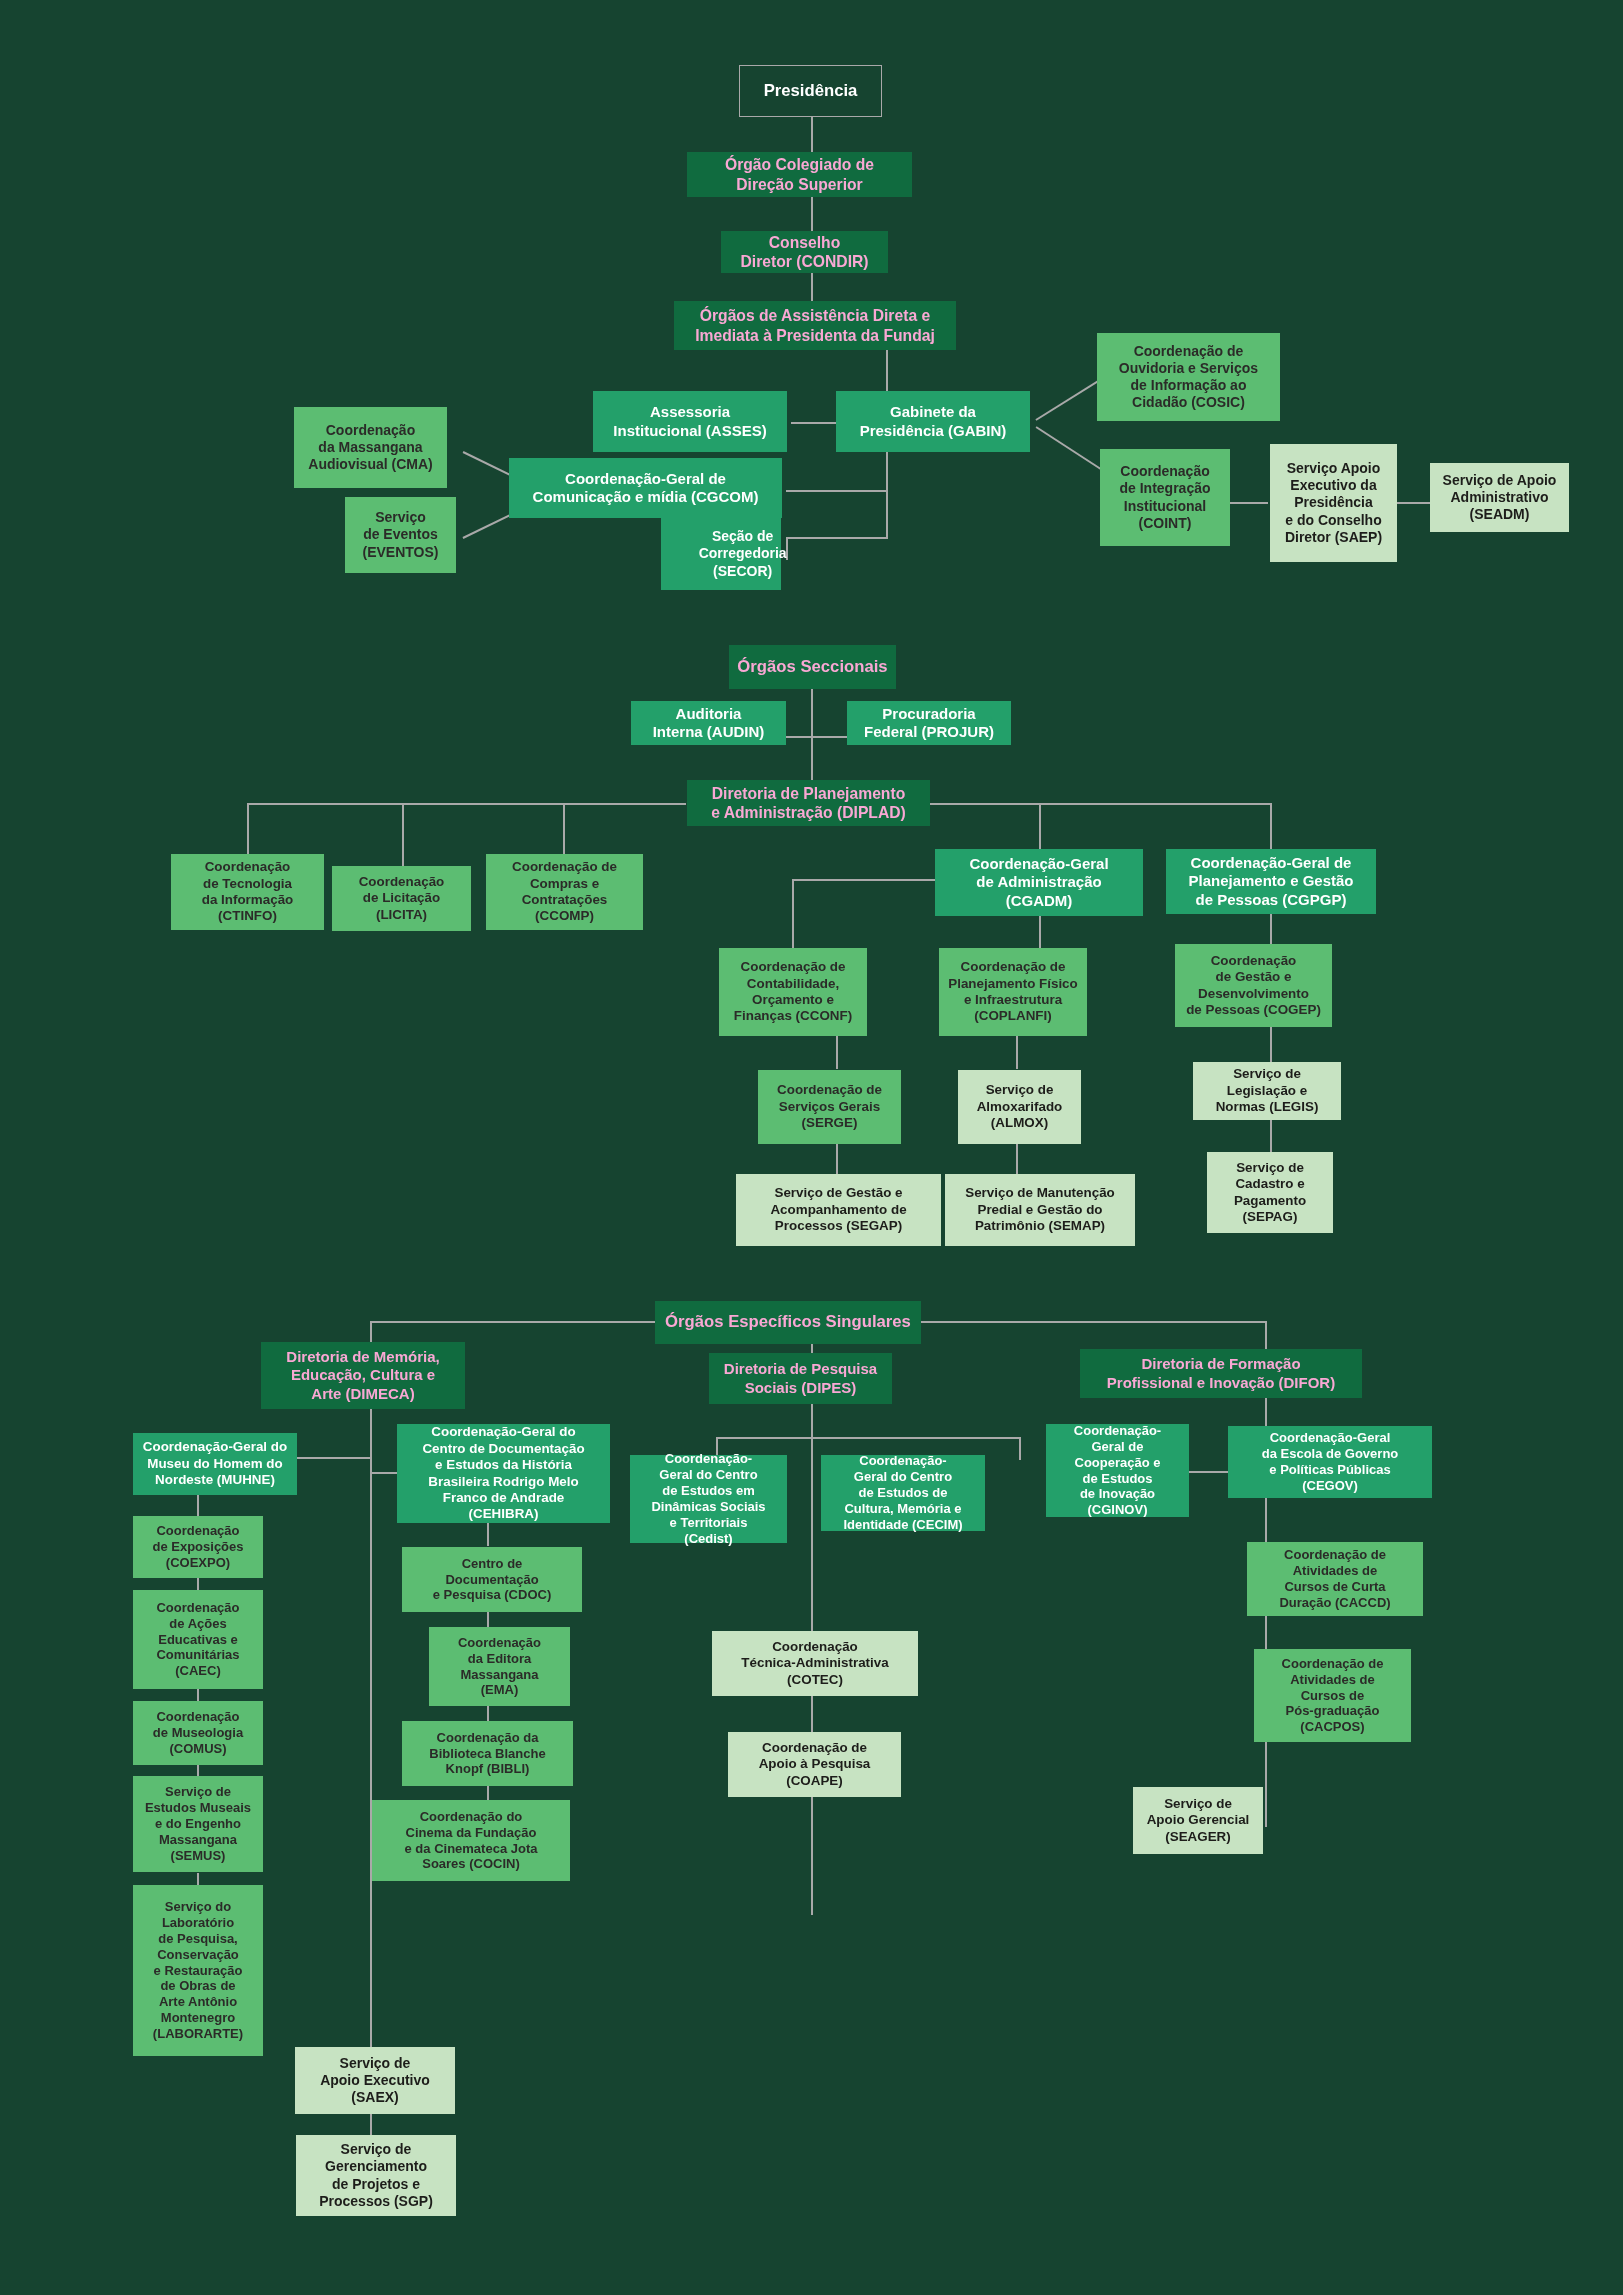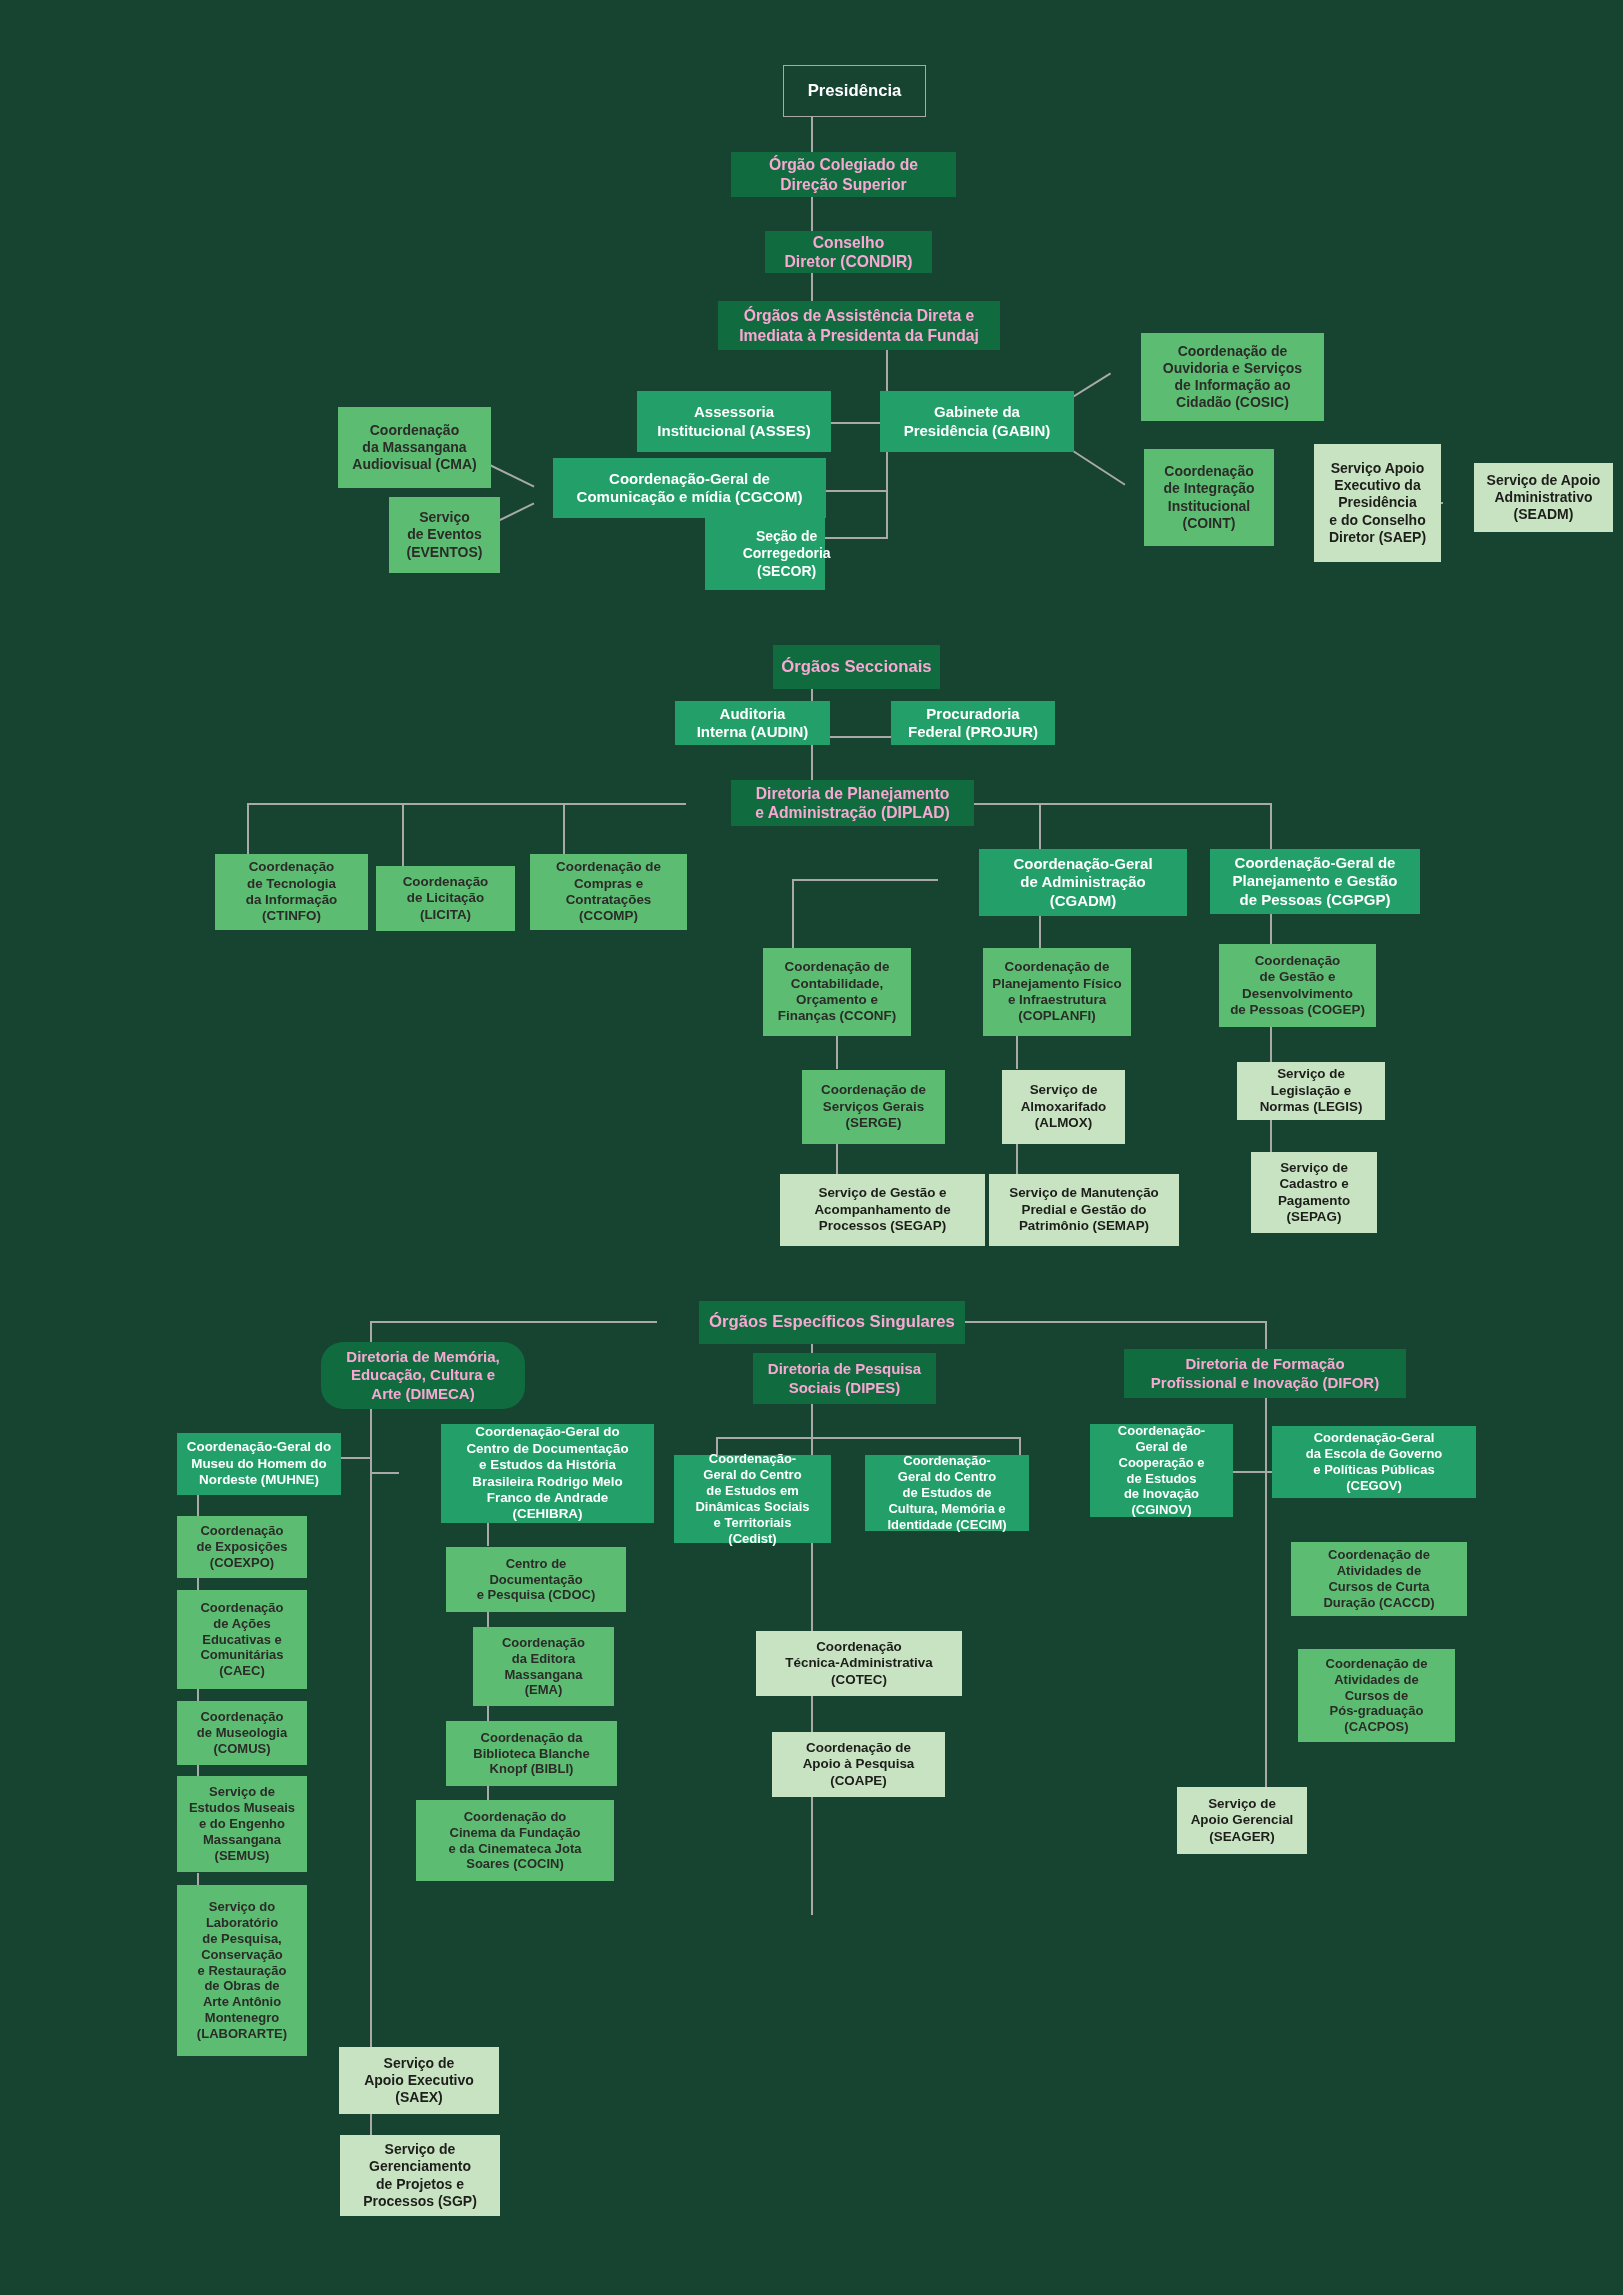--- a/index.html
+++ b/index.html
@@ -19,21 +19,20 @@
   .box {
     position:absolute;
     box-sizing:border-box;
     display:flex; align-items:center; justify-content:center;
     text-align:center;
     font-weight:bold;
     line-height:1.22;
     padding:2.8px 3.7px;
     white-space:pre-line;
     z-index:5;
-    margin-left:44px;
   }
   
   .t-outline { background:#164430; color:#ffffff; border:1.9px solid #a9a9a9; }
   .t-dark    { background:#106b3f; color:#f9a8d4; }
   .t-mid     { background:#23a06a; color:#ffffff; }
   .t-light   { background:#5cbd72; color:#2b2b28; }
   .t-pale    { background:#c7e3c2; color:#1d1d1a; }
   .fs-36 { font-size:16.7px; }
   .fs-34 { font-size:15.7px; }
   .fs-32 { font-size:15px; }
@@ -191,21 +190,21 @@
 (SEPAG)</div>
 
   <div class="box t-dark fs-36" style="left:655px; top:1301px; width:266px; height:43px;">Órgãos Específicos Singulares</div>
 
   <div class="ln h" style="left:370px; top:1321px; width:287px;"></div>
   <div class="ln h" style="left:918px; top:1321px; width:349px;"></div>
   <div class="ln v" style="left:370px; top:1321px; height:35px;"></div>
   <div class="ln v" style="left:1265px; top:1321px; height:37px;"></div>
   <div class="ln v" style="left:811px; top:1343px; height:37px;"></div>
 
-  <div class="box t-dark fs-32" style="left:277px; top:1342px; width:204px; height:67px;border-radius:22px;">Diretoria de Memória,
+  <div class="box t-dark fs-32" style="left:261px; top:1342px; width:204px; height:67px;">Diretoria de Memória,
 Educação, Cultura e
 Arte (DIMECA)</div>
   <div class="box t-dark fs-32" style="left:709px; top:1353px; width:183px; height:51px;">Diretoria de Pesquisa
 Sociais (DIPES)</div>
   <div class="box t-dark fs-32" style="left:1080px; top:1349px; width:282px; height:49px;">Diretoria de Formação
 Profissional e Inovação (DIFOR)</div>
 
   <div class="ln v" style="left:370px; top:1409px; height:638px;"></div>
   <div class="ln h" style="left:296px; top:1457px; width:75px;"></div>
   <div class="ln h" style="left:370px; top:1472px; width:29px;"></div>

